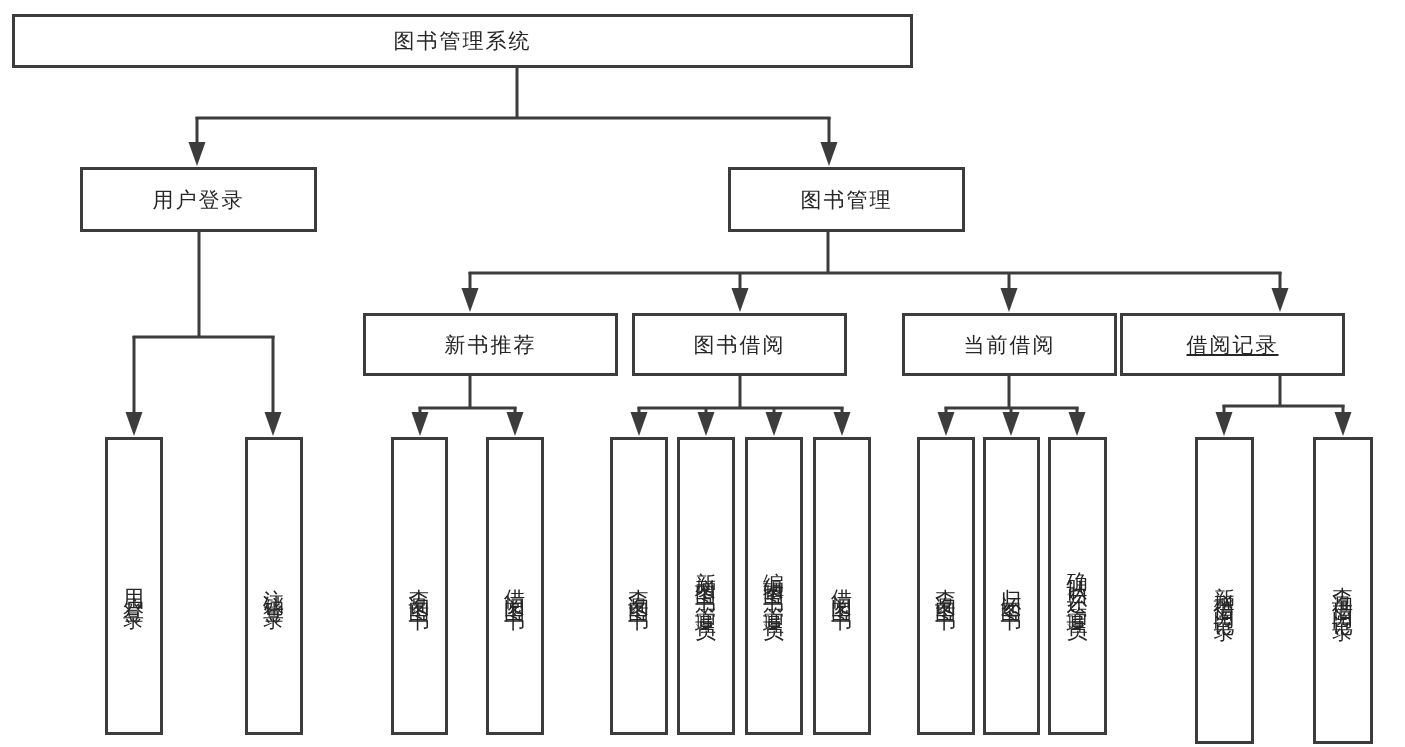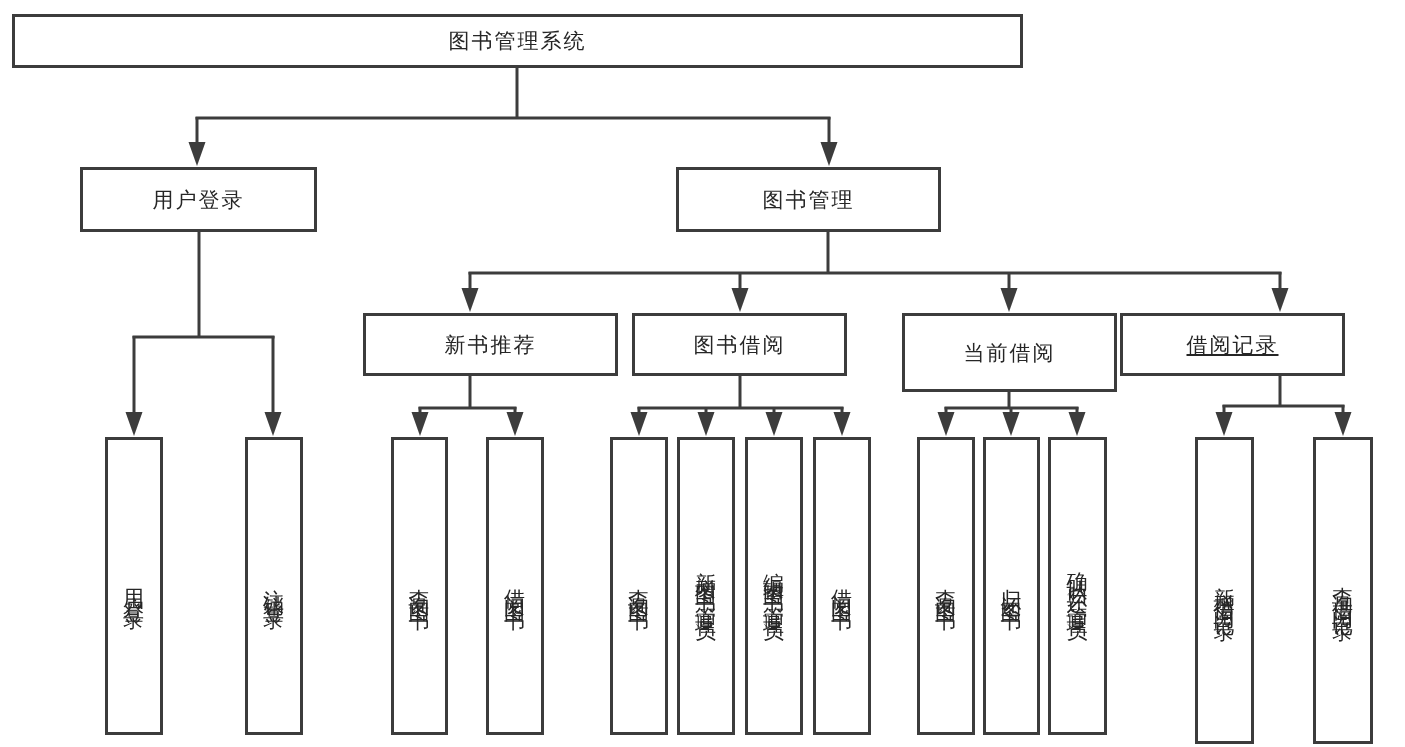--- a/index.html
+++ b/index.html
@@ -127,38 +127,38 @@
     <g>
       <line x1="1280" y1="376" x2="1280" y2="407"></line>
       <line x1="1222.5" y1="406" x2="1344.5" y2="406"></line>
       <line x1="1224" y1="405" x2="1224" y2="419"></line>
       <polygon points="1215.5,412 1232.5,412 1224,436"></polygon>
       <line x1="1343" y1="405" x2="1343" y2="419"></line>
       <polygon points="1334.5,412 1351.5,412 1343,436"></polygon>
     </g>
   </svg>
 
-  <div class="box hbox" style="left:12px; top:14px; width:1011px; height:54px;text-align:center;">
+  <div class="box hbox" style="left:12px; top:14px; width:901px; height:54px;text-align:center;">
     <span>图书管理系统</span>
   </div>
 
   <div class="box hbox" style="left:80px; top:167px; width:237px; height:65px;">
     <span>用户登录</span>
   </div>
-  <div class="box hbox" style="left:676px; top:167px; width:265px; height:65px;">
+  <div class="box hbox" style="left:728px; top:167px; width:237px; height:65px;">
     <span>图书管理</span>
   </div>
 
   <div class="box hbox" style="left:363px; top:313px; width:255px; height:63px;">
     <span>新书推荐</span>
   </div>
   <div class="box hbox" style="left:632px; top:313px; width:215px; height:63px;">
     <span>图书借阅</span>
   </div>
-  <div class="box hbox" style="left:902px; top:313px; width:215px; height:79px;">
+  <div class="box hbox" style="left:902px; top:313px; width:215px; height:63px;">
     <span>当前借阅</span>
   </div>
   <div class="box hbox" style="left:1120px; top:313px; width:225px; height:63px;text-decoration:underline;">
     <span>借阅记录</span>
   </div>
 
   <div class="box vbox" style="left:105px; top:437px; width:58px; height:298px;">
     <span>用户登录</span>
   </div>
   <div class="box vbox" style="left:245px; top:437px; width:58px; height:298px;">

